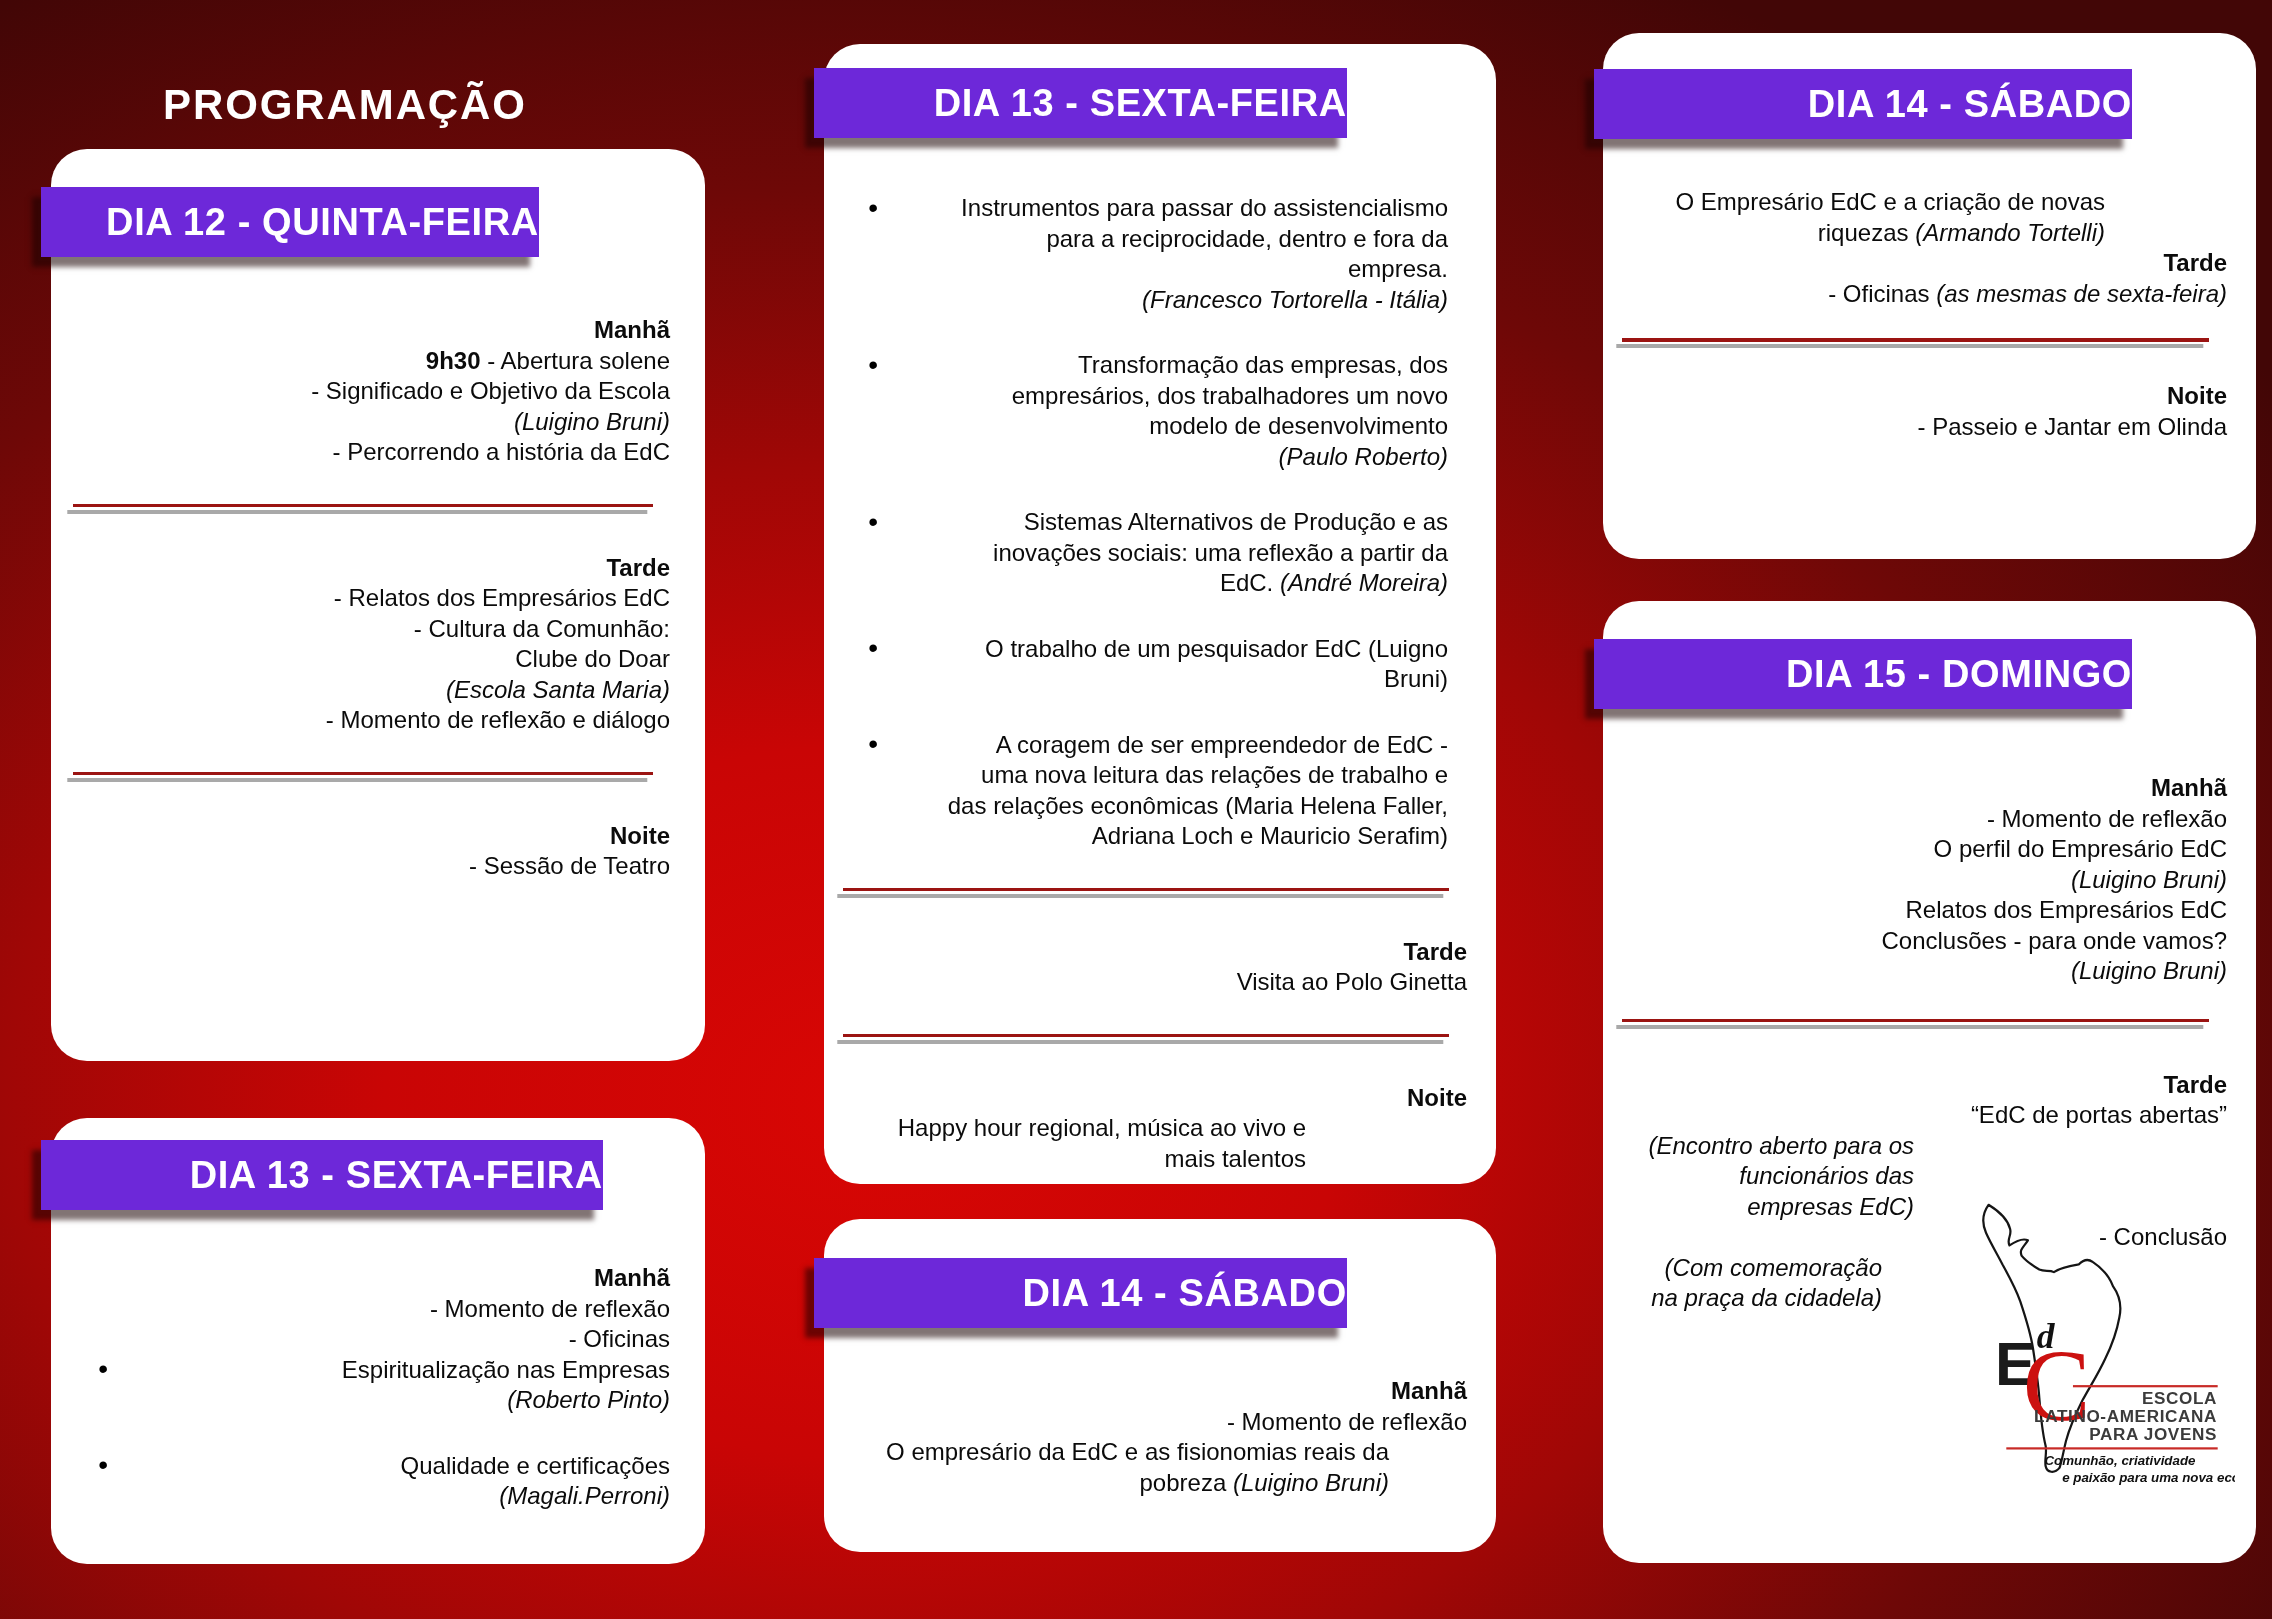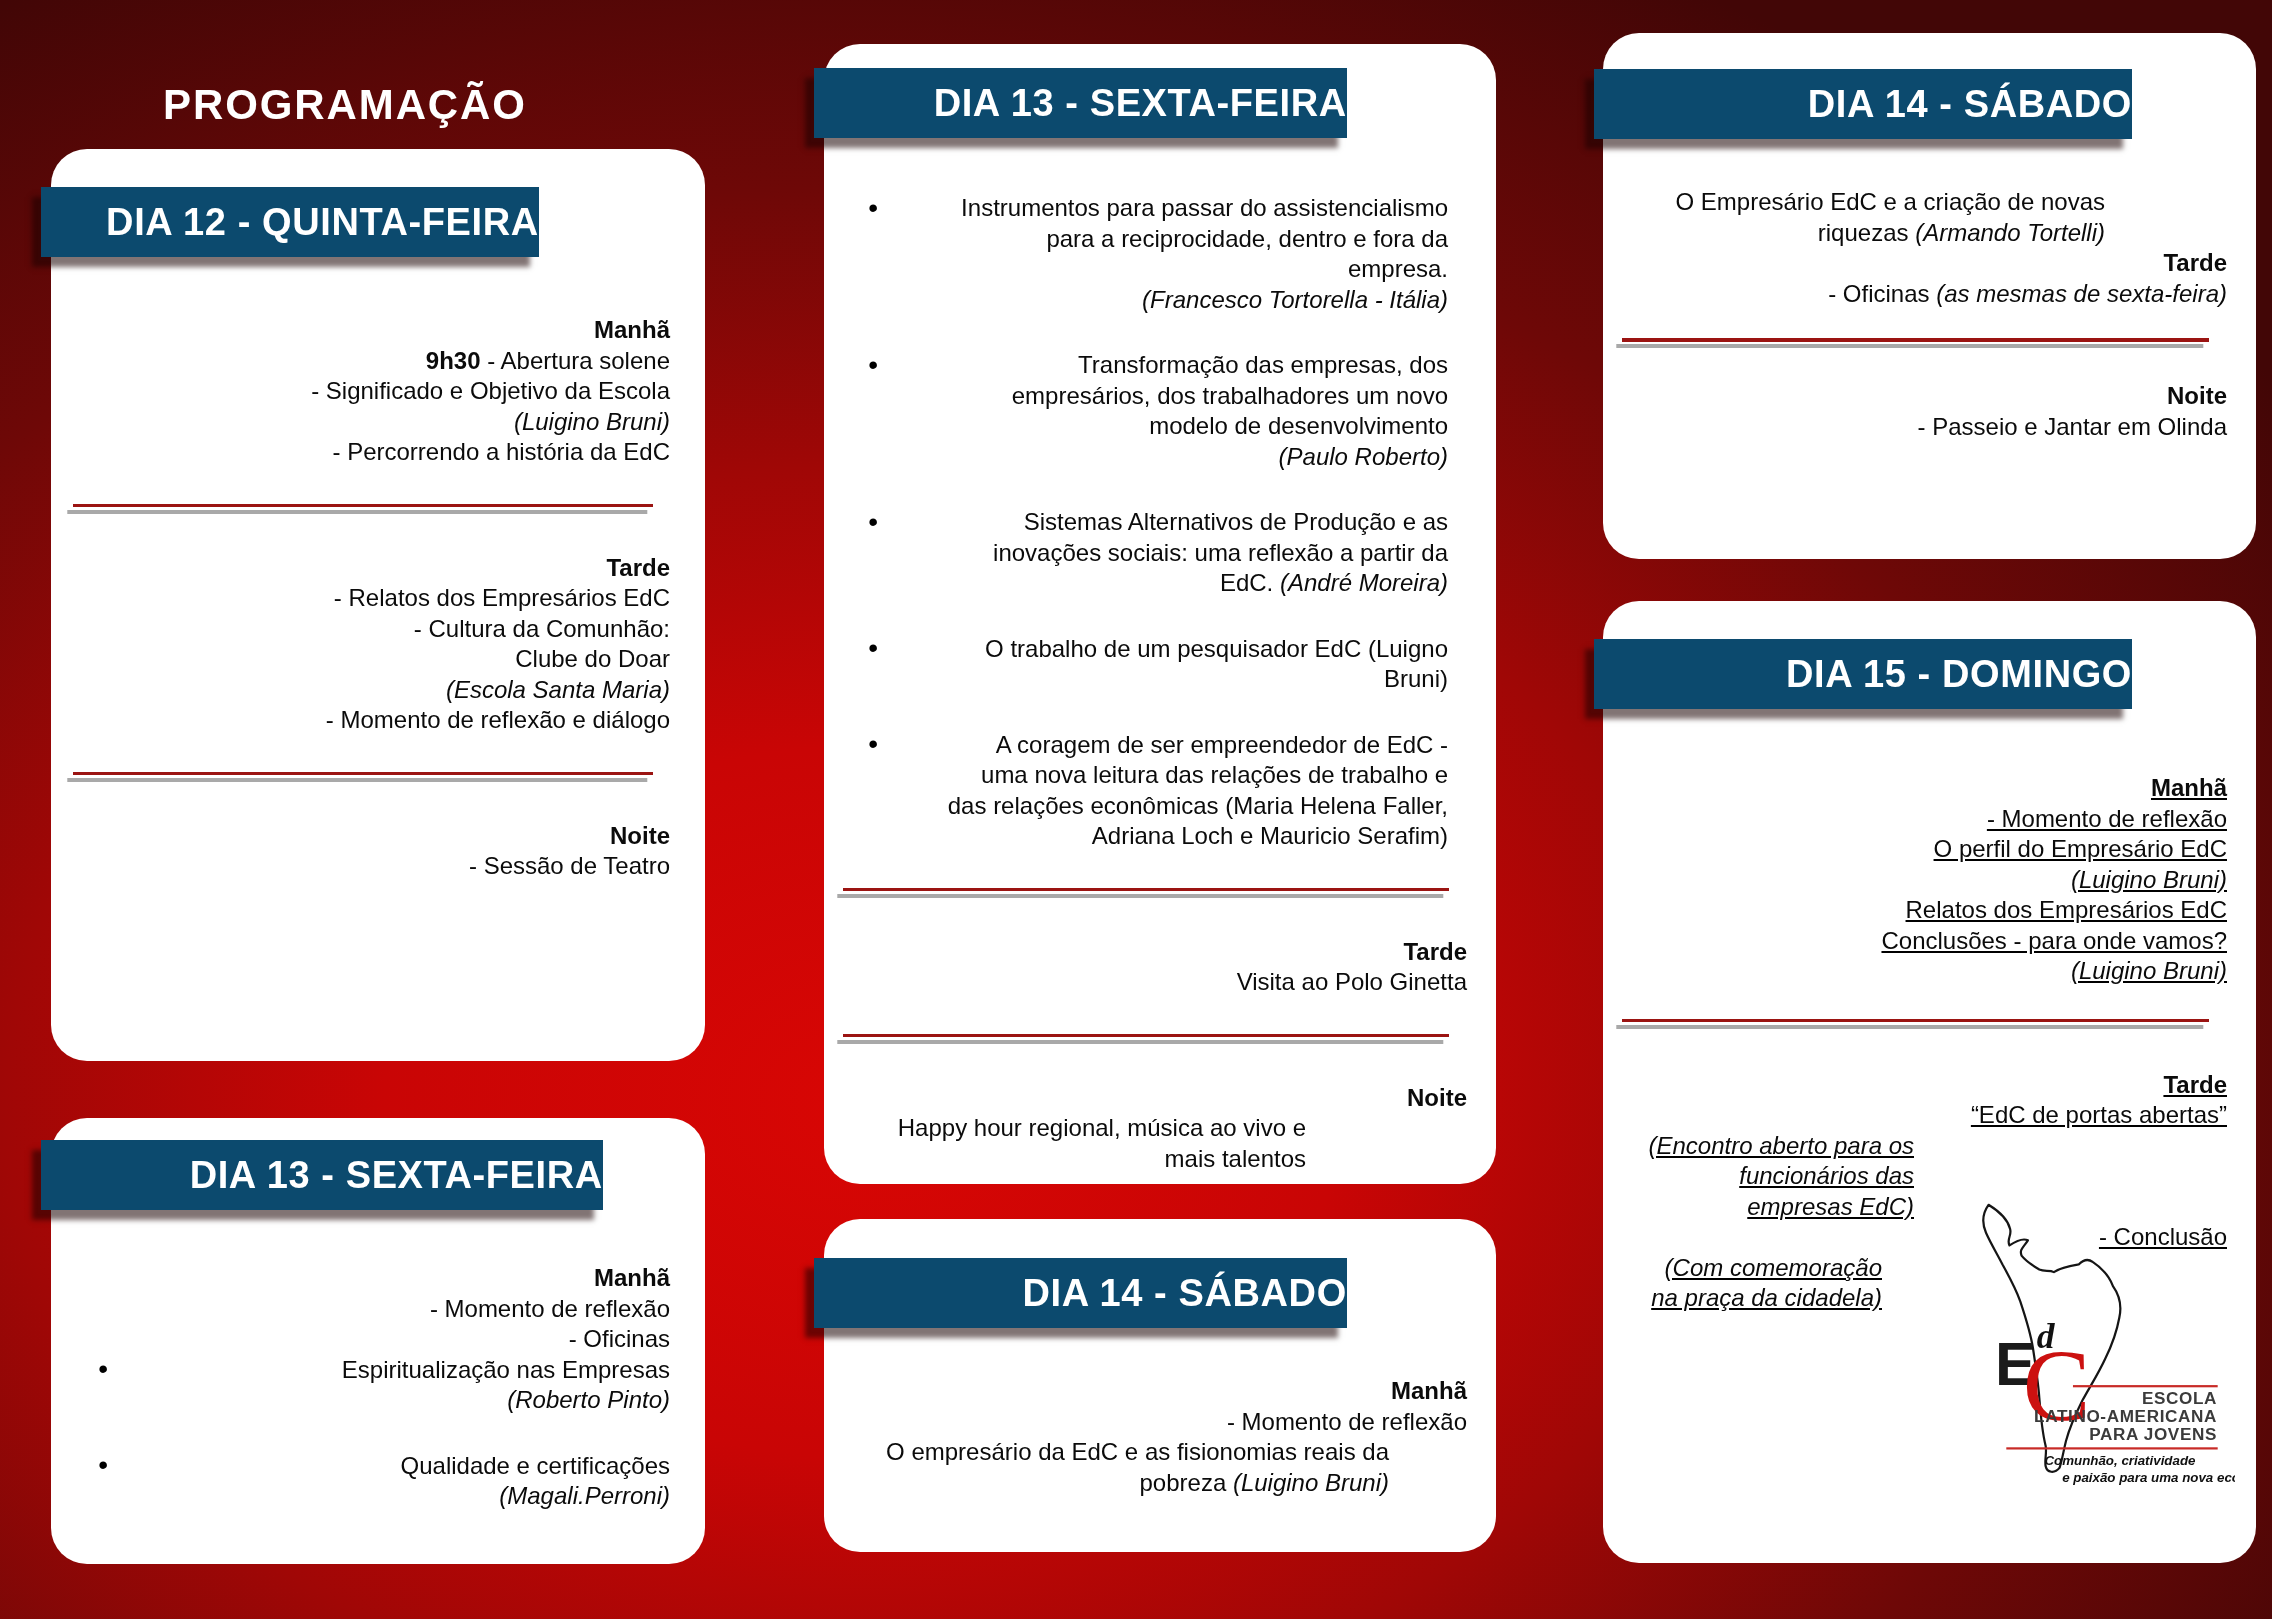--- a/index.html
+++ b/index.html
@@ -9,21 +9,21 @@
       #d80604 0%, #c90505 28%, #a00706 50%, #6e0807 72%, #420606 100%);
     font-family:"Liberation Sans","DejaVu Sans",sans-serif;
     text-align:right;
   }
   .title{
     position:absolute;left:163px;top:81px;color:#ffffff;
     font-size:42px;font-weight:bold;letter-spacing:1.9px;
   }
   .card{position:absolute;background:#ffffff;border-radius:36px;}
   .bar{
-    position:absolute;height:70px;background:#0c4a6e;color:#ffffff;
+    position:absolute;height:70px;background:#6d28d9;color:#ffffff;
     font-weight:bold;font-size:38px;line-height:70px;letter-spacing:0.6px;
     padding-left:31px;box-sizing:border-box;white-space:nowrap;
     box-shadow:-9px 10.2px 5.1px rgba(26,2,2,0.55);
   }
   .content{position:relative;box-sizing:border-box;}
   .content p{margin:0;font-size:24px;line-height:30.5px;color:#0b0b0b;}
   .h{font-weight:bold;}
   .em{font-style:italic;}
   em{font-style:italic;}
   .g1{margin-top:33px;}  
@@ -55,21 +55,21 @@
   .card2 .content{padding:145px 35px 0 41px;}
   .card3{left:824px;top:44px;width:672px;height:1140px;}
   .card3 .bar{top:24px;left:-10.2px;width:533px;}
   .card3 .content{padding:149px 29px 0 38px;}
   .card4{left:824px;top:1219px;width:672px;height:333px;}
   .card4 .bar{top:39px;left:-10.2px;width:533px;}
   .card4 .content{padding:157px 29px 0 38px;}
   .card5{left:1603px;top:33px;width:653px;height:526px;}
   .card5 .bar{top:36px;left:-9px;width:538px;}
   .card5 .content{padding:154px 29px 0 38px;}
-  .card6{left:1603px;top:601px;width:653px;height:962px;text-decoration:underline;}
+  .card6{left:1603px;top:601px;width:653px;height:962px;}
   .card6 .bar{top:38px;left:-9px;width:538px;}
   .card6 .content{padding:172px 29px 0 38px;}
   .logo{position:absolute;left:346px;top:600px;width:286px;height:292px;}
 </style>
 </head>
 <body>
 
 <div class="canvas">
 
   <div class="title">PROGRAMAÇÃO</div>

